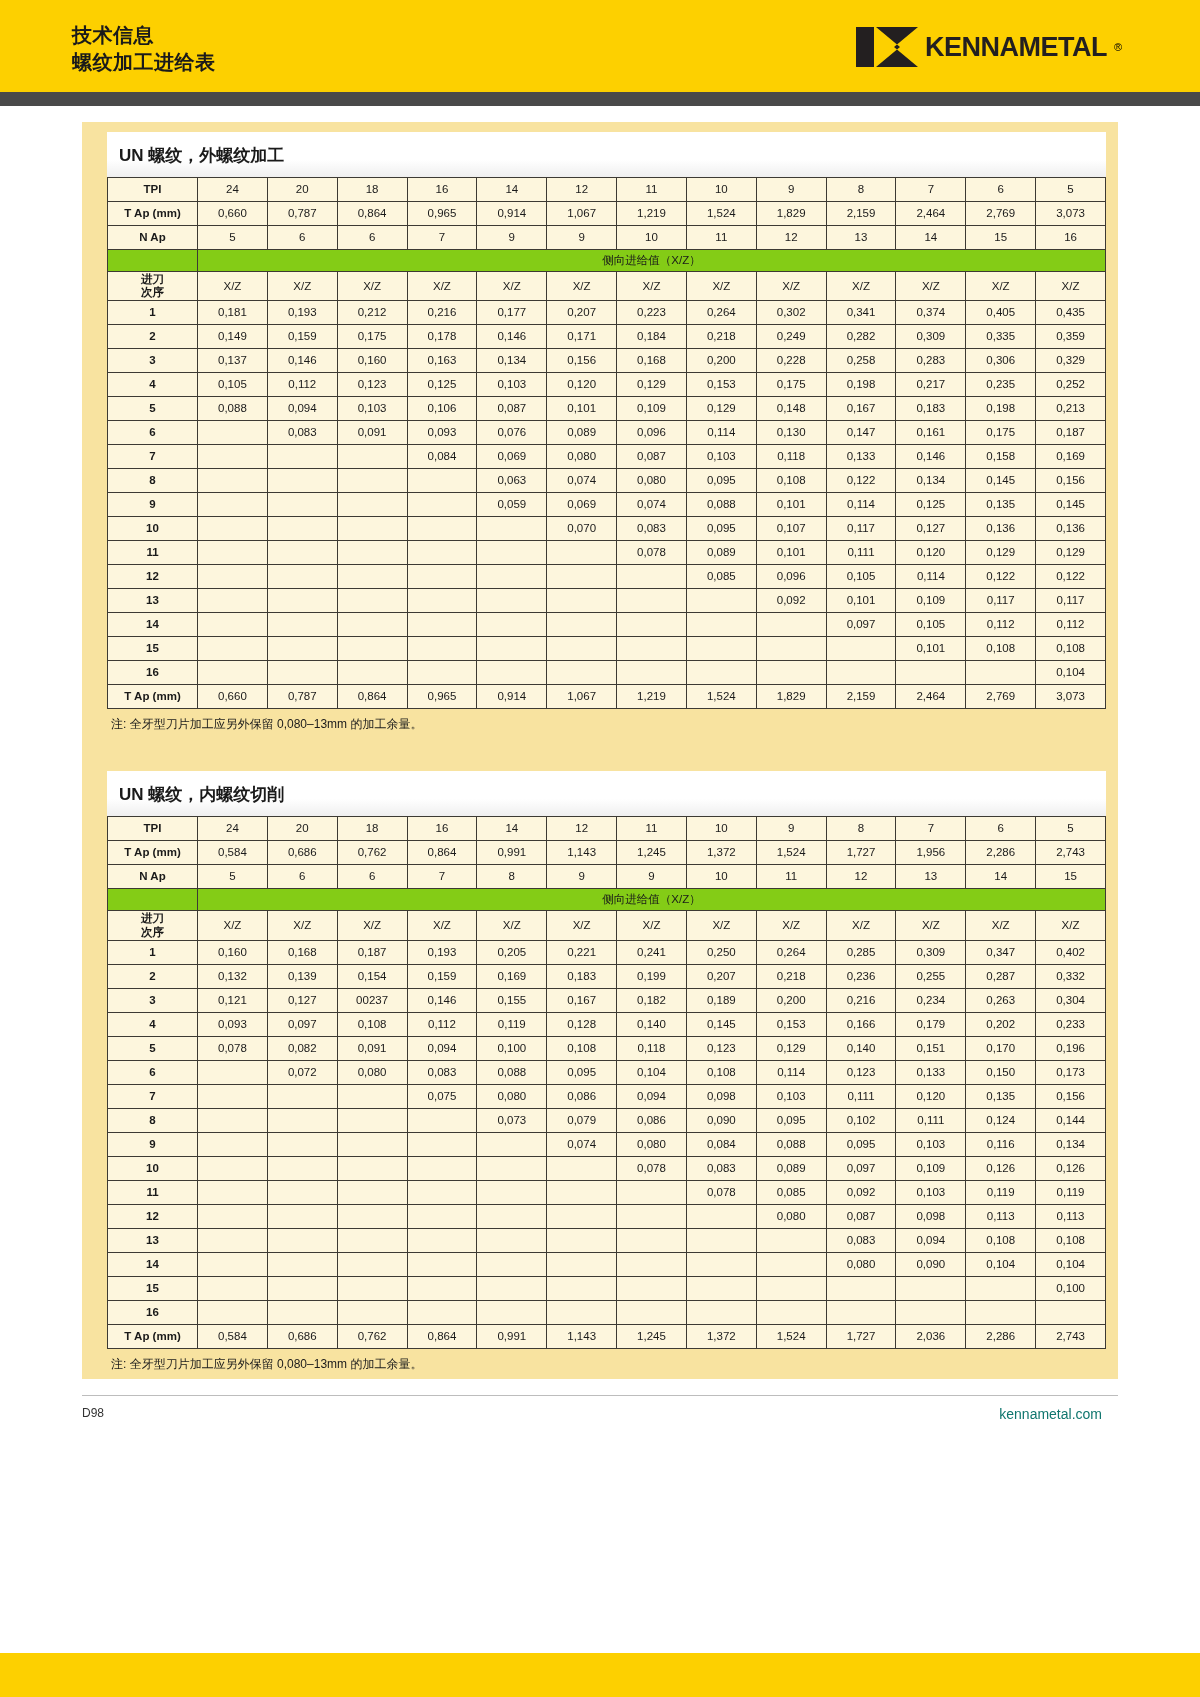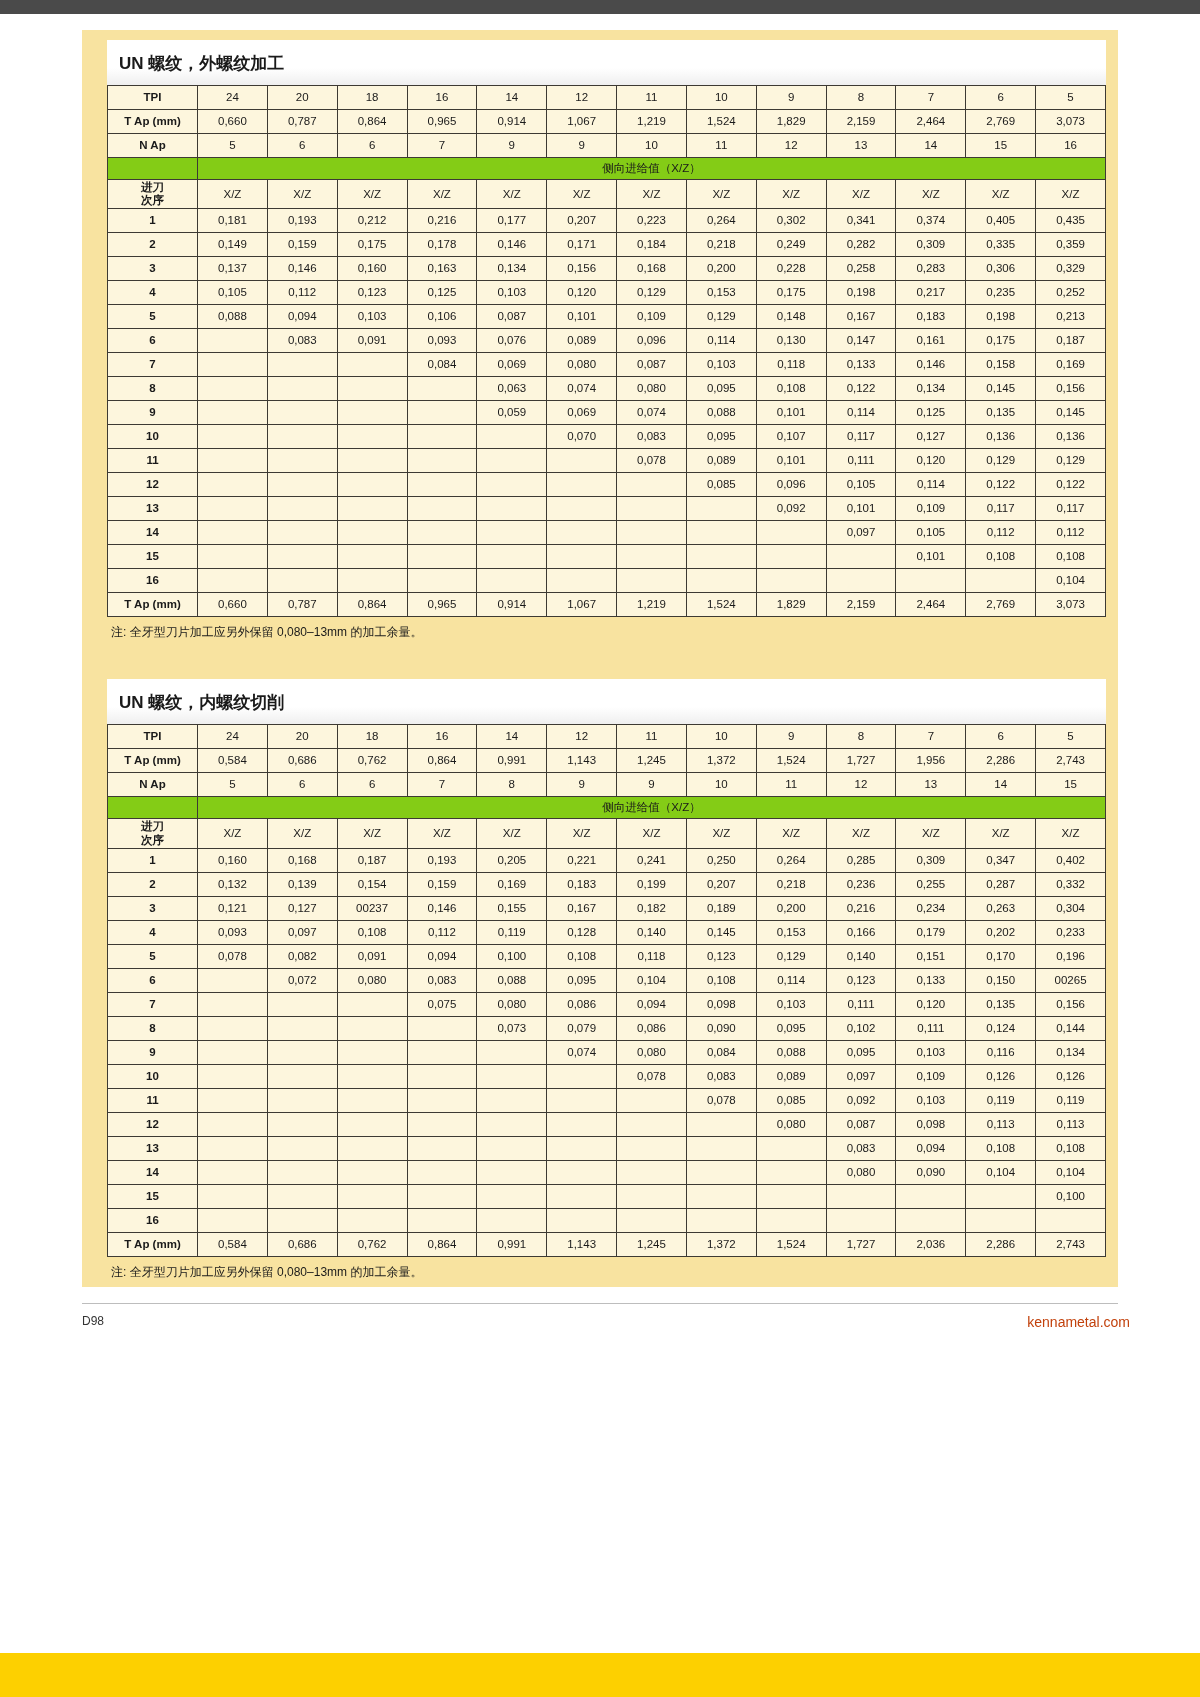--- a/index.html
+++ b/index.html
@@ -138,36 +138,50 @@
     margin-bottom: 10px;
   }
   .foot-left {
     position: absolute;
     left: 82px;
     font-size: 12px;
     color: #333;
   }
   .foot-right {
     position: absolute;
-    right: 70px;
+    right: 98px;
     font-size: 14px;
-    color: #c2410c;
+    color: #0f766e;
   }
   .bottom-yellow {
     position: absolute;
     left: 0; right: 0; bottom: 0;
     height: 44px;
     background: #fdd000;
   }
 </style>
 </head>
 <body>
 
 <div class="page">
 
+  <div class="top-yellow">
+    <div class="hdr-text">
+      <div class="hdr-title">技术信息</div>
+      <div class="hdr-sub">螺纹加工进给表</div>
+    </div>
+    <div class="logo">
+      <svg width="62" height="40" viewBox="0 0 62 40">
+        <polygon points="0,0 18,0 18,40 0,40" fill="#231f20"></polygon>
+        <polygon points="20,0 62,0 38,20 62,40 20,40 44,20" fill="#231f20"></polygon>
+      </svg>
+      <span class="logo-word">KENNAMETAL</span>
+      <span class="logo-reg">®</span>
+    </div>
+  </div>
   <div class="dark-bar"></div>
   <div class="white-gap"></div>
 
   <div class="panel-wrap">
     <div class="panel">
 
       <div class="section">
         <div class="sect-title-band">UN 螺纹，外螺纹加工</div>
         <table class="grid" id="table1">
             <colgroup>
@@ -709,21 +723,21 @@
                 <td class="body-cell">0,080</td>
                 <td class="body-cell">0,083</td>
                 <td class="body-cell">0,088</td>
                 <td class="body-cell">0,095</td>
                 <td class="body-cell">0,104</td>
                 <td class="body-cell">0,108</td>
                 <td class="body-cell">0,114</td>
                 <td class="body-cell">0,123</td>
                 <td class="body-cell">0,133</td>
                 <td class="body-cell">0,150</td>
-                <td class="body-cell">00265</td>
+                <td class="body-cell">0,173</td>
               </tr>
               <tr>
                 <td class="rowlbl">7</td>
                 <td class="body-cell"></td>
                 <td class="body-cell"></td>
                 <td class="body-cell"></td>
                 <td class="body-cell">0,075</td>
                 <td class="body-cell">0,080</td>
                 <td class="body-cell">0,086</td>
                 <td class="body-cell">0,094</td>

